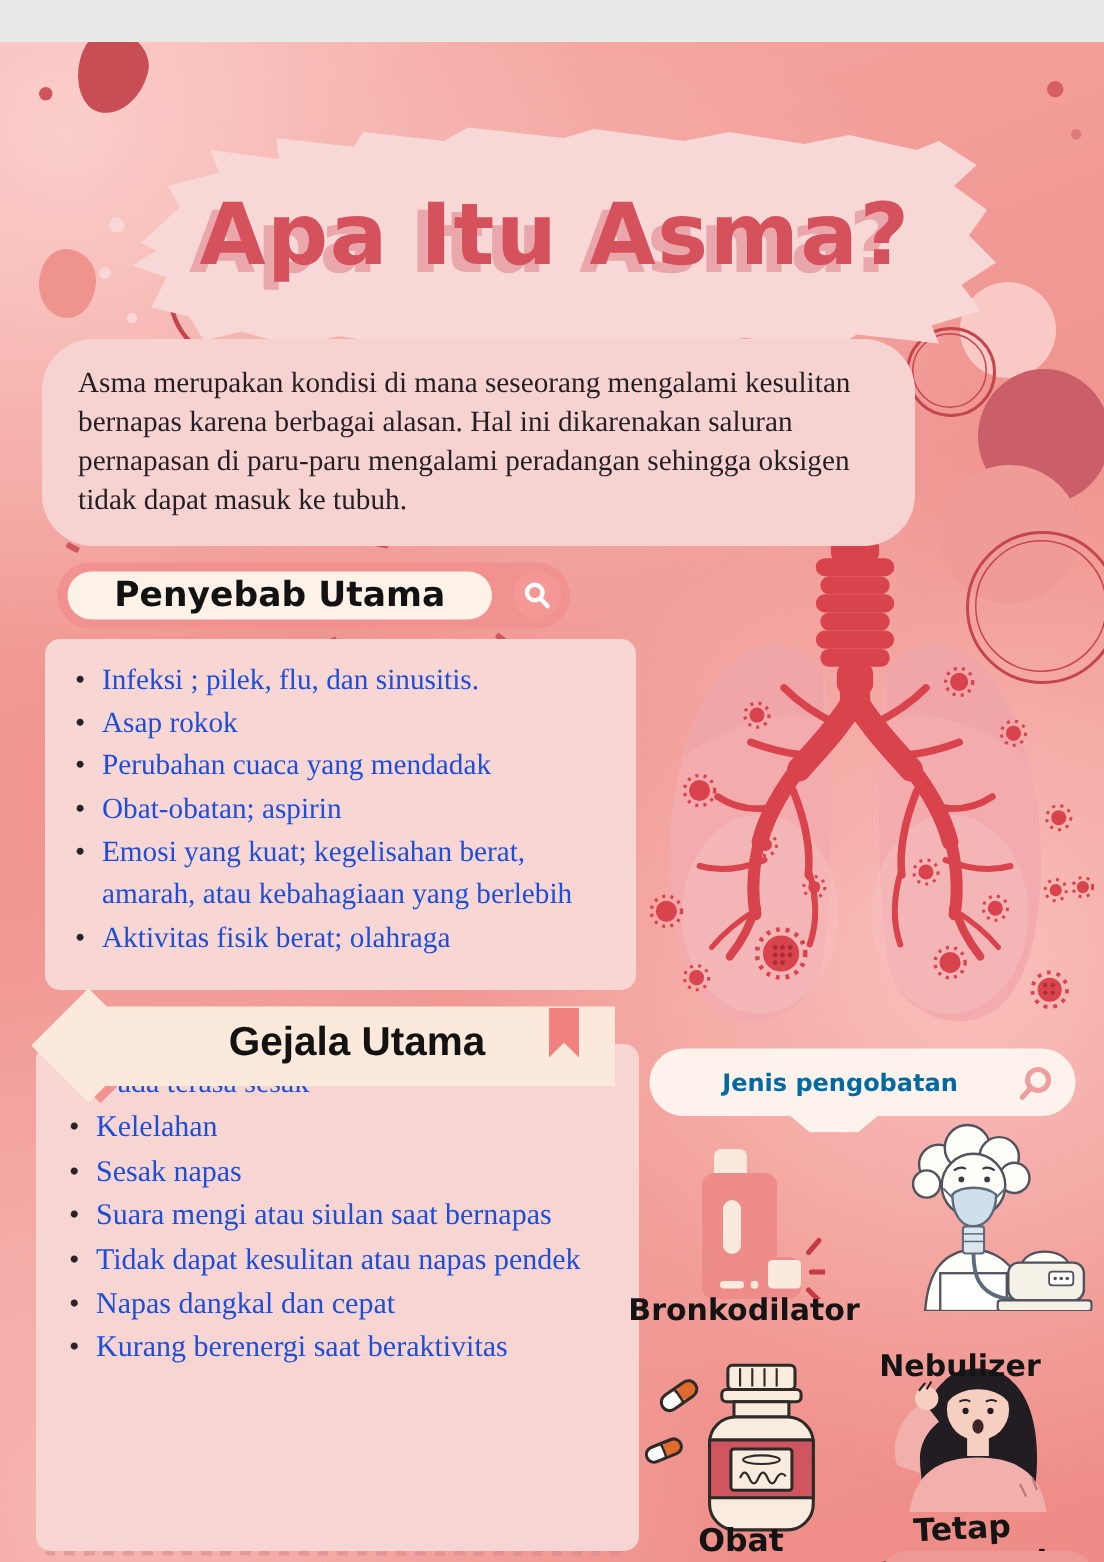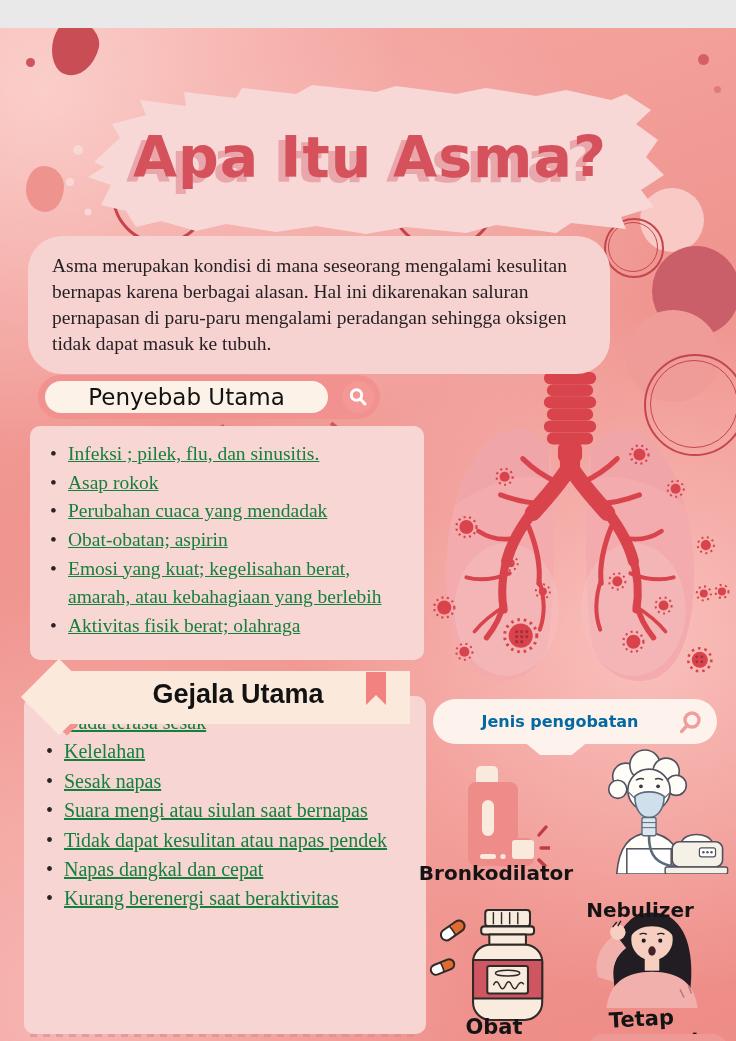--- a/index.html
+++ b/index.html
@@ -34,35 +34,35 @@
   .rc-mid{left:626px;top:282px;width:94px;height:92px;background:#ef9b97;}
   .rc-ring2{left:644px;top:326px;width:98px;height:98px;border:2px solid #c4454e;border-radius:50%;}
   .rc-ring2b{left:650px;top:332px;width:86px;height:86px;border:1.5px solid #c4454e;border-radius:50%;}
   .confetti{width:9px;height:4px;background:#cc4a52;opacity:.85;border-radius:1px;}
   
   .brush-wrap{left:64px;top:56px;width:610px;height:156px;z-index:2;}
   .title-text{left:90px;top:96px;width:560px;z-index:3;text-align:center;
     font-family:"DejaVu Sans",sans-serif;font-weight:800;font-size:57px;letter-spacing:1px;
     color:#d5525c;text-shadow:-7px 5px 0 rgba(228,150,156,.75);}
   
-  .intro-box{left:28px;top:208px;width:582px;height:138px;background:#f6d2d1;border-radius:34px;z-index:3;}
+  .intro-box{left:28px;top:198px;width:582px;height:138px;background:#f6d2d1;border-radius:34px;z-index:3;}
   .intro-text{padding:17px 24px 0 24px;font-family:"Liberation Serif",serif;font-size:19.5px;
     line-height:1.33;color:#241f22;}
   
   .search-pill{left:38px;top:347px;width:342px;height:44px;background:#f29290;border-radius:22px;z-index:4;}
   .search-inner{position:absolute;left:7px;top:6px;right:52px;bottom:6px;background:#fcf2e8;border-radius:17px;
     display:flex;align-items:center;justify-content:center;}
-  .search-inner span{font-family:"DejaVu Sans",sans-serif;font-weight:400;font-size:23px;color:#121212;}
+  .search-inner span{font-family:"DejaVu Sans",sans-serif;font-weight:700;font-size:23px;color:#121212;}
   .search-circle{position:absolute;right:6px;top:6px;width:32px;height:32px;border-radius:50%;background:#f49795;
     display:flex;align-items:center;justify-content:center;}
   
   .causes-box{left:30px;top:398px;width:394px;height:234px;background:#f8d6d4;border-radius:10px;z-index:3;}
   .poster ul{margin:0;padding:14px 12px 0 16px;list-style:none;}
   .poster li{position:relative;padding-left:22px;font-family:"Liberation Serif",serif;
-    color:#15803d;text-decoration:underline;}
+    color:#1d4ed8;}
   .poster li::before{content:"\2022";position:absolute;left:4px;top:0;color:#2a2226;}
   .causes-box li{font-size:19.5px;line-height:1.47;}
   
   .lungs{left:406px;top:330px;width:324px;height:332px;z-index:2;}
   
   .sym-diamond-back{left:44px;top:652px;width:46px;height:46px;background:#f29390;transform:rotate(45deg);z-index:4;}
   .sym-banner{left:58px;top:643px;width:352px;height:53px;background:#fbe9dc;z-index:5;}
   .sym-diamond{left:32px;top:642px;width:54px;height:54px;background:#fbe9dc;transform:rotate(45deg);z-index:6;}
   .sym-title{left:100px;top:651px;width:276px;z-index:7;text-align:center;
     font-family:Liberation Sans, sans-serif;font-weight:800;font-size:27px;color:#121212;}

